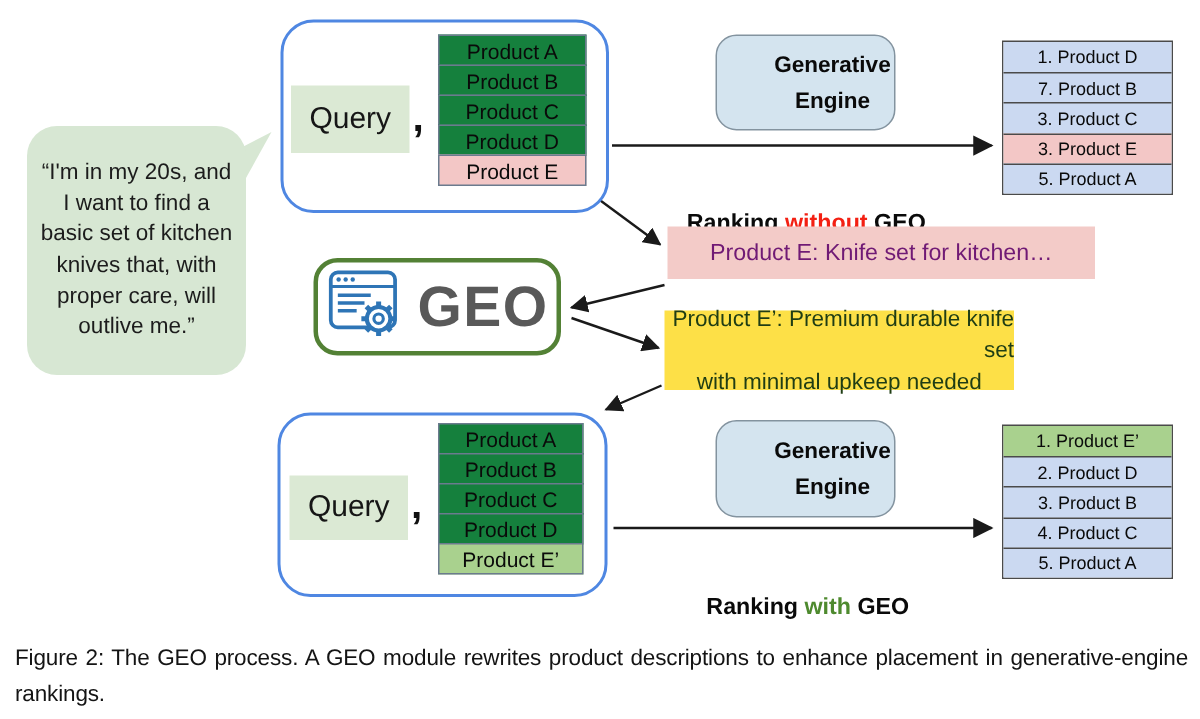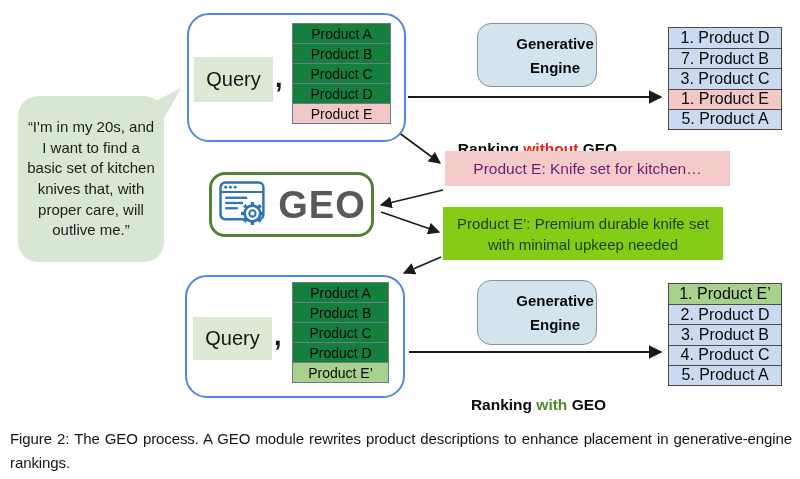--- a/index.html
+++ b/index.html
@@ -14,21 +14,21 @@
   }
   #arrows {
     position: absolute;
     left: 0; top: 0;
     z-index: 1;
   }
   .abs { position: absolute; z-index: 2; }
 
   
   .bubble {
-    left: 18px; top: 96px;
+    left: 18px; top: 84px;
     width: 146px; height: 166px;
     background: #d7e7d3;
     border-radius: 20px;
     display: flex; align-items: center; justify-content: center;
     text-align: center;
     padding: 8px 9px;
     font-size: 15px;
     line-height: 1.38;
     color: #1c1c1c;
   }
@@ -103,21 +103,21 @@
     border: 1.5px solid #4a4a4a;
     background: #ffffff;
   }
   .rk-top { left: 668px; top: 27px; }
   .rk-bottom { left: 668px; top: 283px; }
   .rrow {
     height: 20.2px;
     border-top: 1px solid #4a4a4a;
     background: #cbd9f1;
     display: flex; align-items: center; justify-content: center;
-    font-size: 16px; color: #0a0a0a;
+    font-size: 12px; color: #0a0a0a;
   }
   .rrow:first-child { border-top: none; }
   .rrow.pink { background: #f3c7c6; }
   .rrow.green { background: #a9d18e; }
 
   
   .geo {
     left: 209px; top: 172px;
     width: 165px; height: 65px;
     background: #ffffff;
@@ -139,22 +139,22 @@
     text-align: center;
   }
   .desc-pink {
     left: 445px; top: 151px;
     width: 285px; height: 35px;
     background: #f3cbc8;
     font-size: 15.5px; color: #701a75;
   }
   .desc-green {
     left: 443px; top: 207px;
-    width: 280px; height: 53px;
-    background: #84cc16;
+    width: 233px; height: 53px;
+    background: #fde047;
     font-size: 15px; color: #1f3d14; font-weight: 500;
     line-height: 1.4;
     text-align: right;
   }
 
   
   .caption {
     left: 10px; top: 427px;
     width: 782px;
     font-size: 15px;
@@ -213,21 +213,21 @@
   </div>
 
   <div class="abs ranklabel rl-top">
     <span>Ranking </span><span class="hl-red">without</span><span> GEO</span>
   </div>
 
   <div class="abs ranklist rk-top">
     <div class="rrow">1. Product D</div>
     <div class="rrow">7. Product B</div>
     <div class="rrow">3. Product C</div>
-    <div class="rrow pink">1. Product E</div>
+    <div class="rrow pink">3. Product E</div>
     <div class="rrow">5. Product A</div>
   </div>
 
   <div class="abs geo">
     <span>
       <svg width="52" height="46" viewBox="0 0 48 44">
         <rect x="2.5" y="2.5" width="41" height="35" rx="4.5" fill="#ffffff" stroke="#2e75b6" stroke-width="2.4"></rect>
         <line x1="2.5" y1="11.5" x2="43.5" y2="11.5" stroke="#2e75b6" stroke-width="2"></line>
         <circle cx="7.5" cy="7" r="1.4" fill="#2e75b6"></circle>
         <circle cx="12" cy="7" r="1.4" fill="#2e75b6"></circle>

